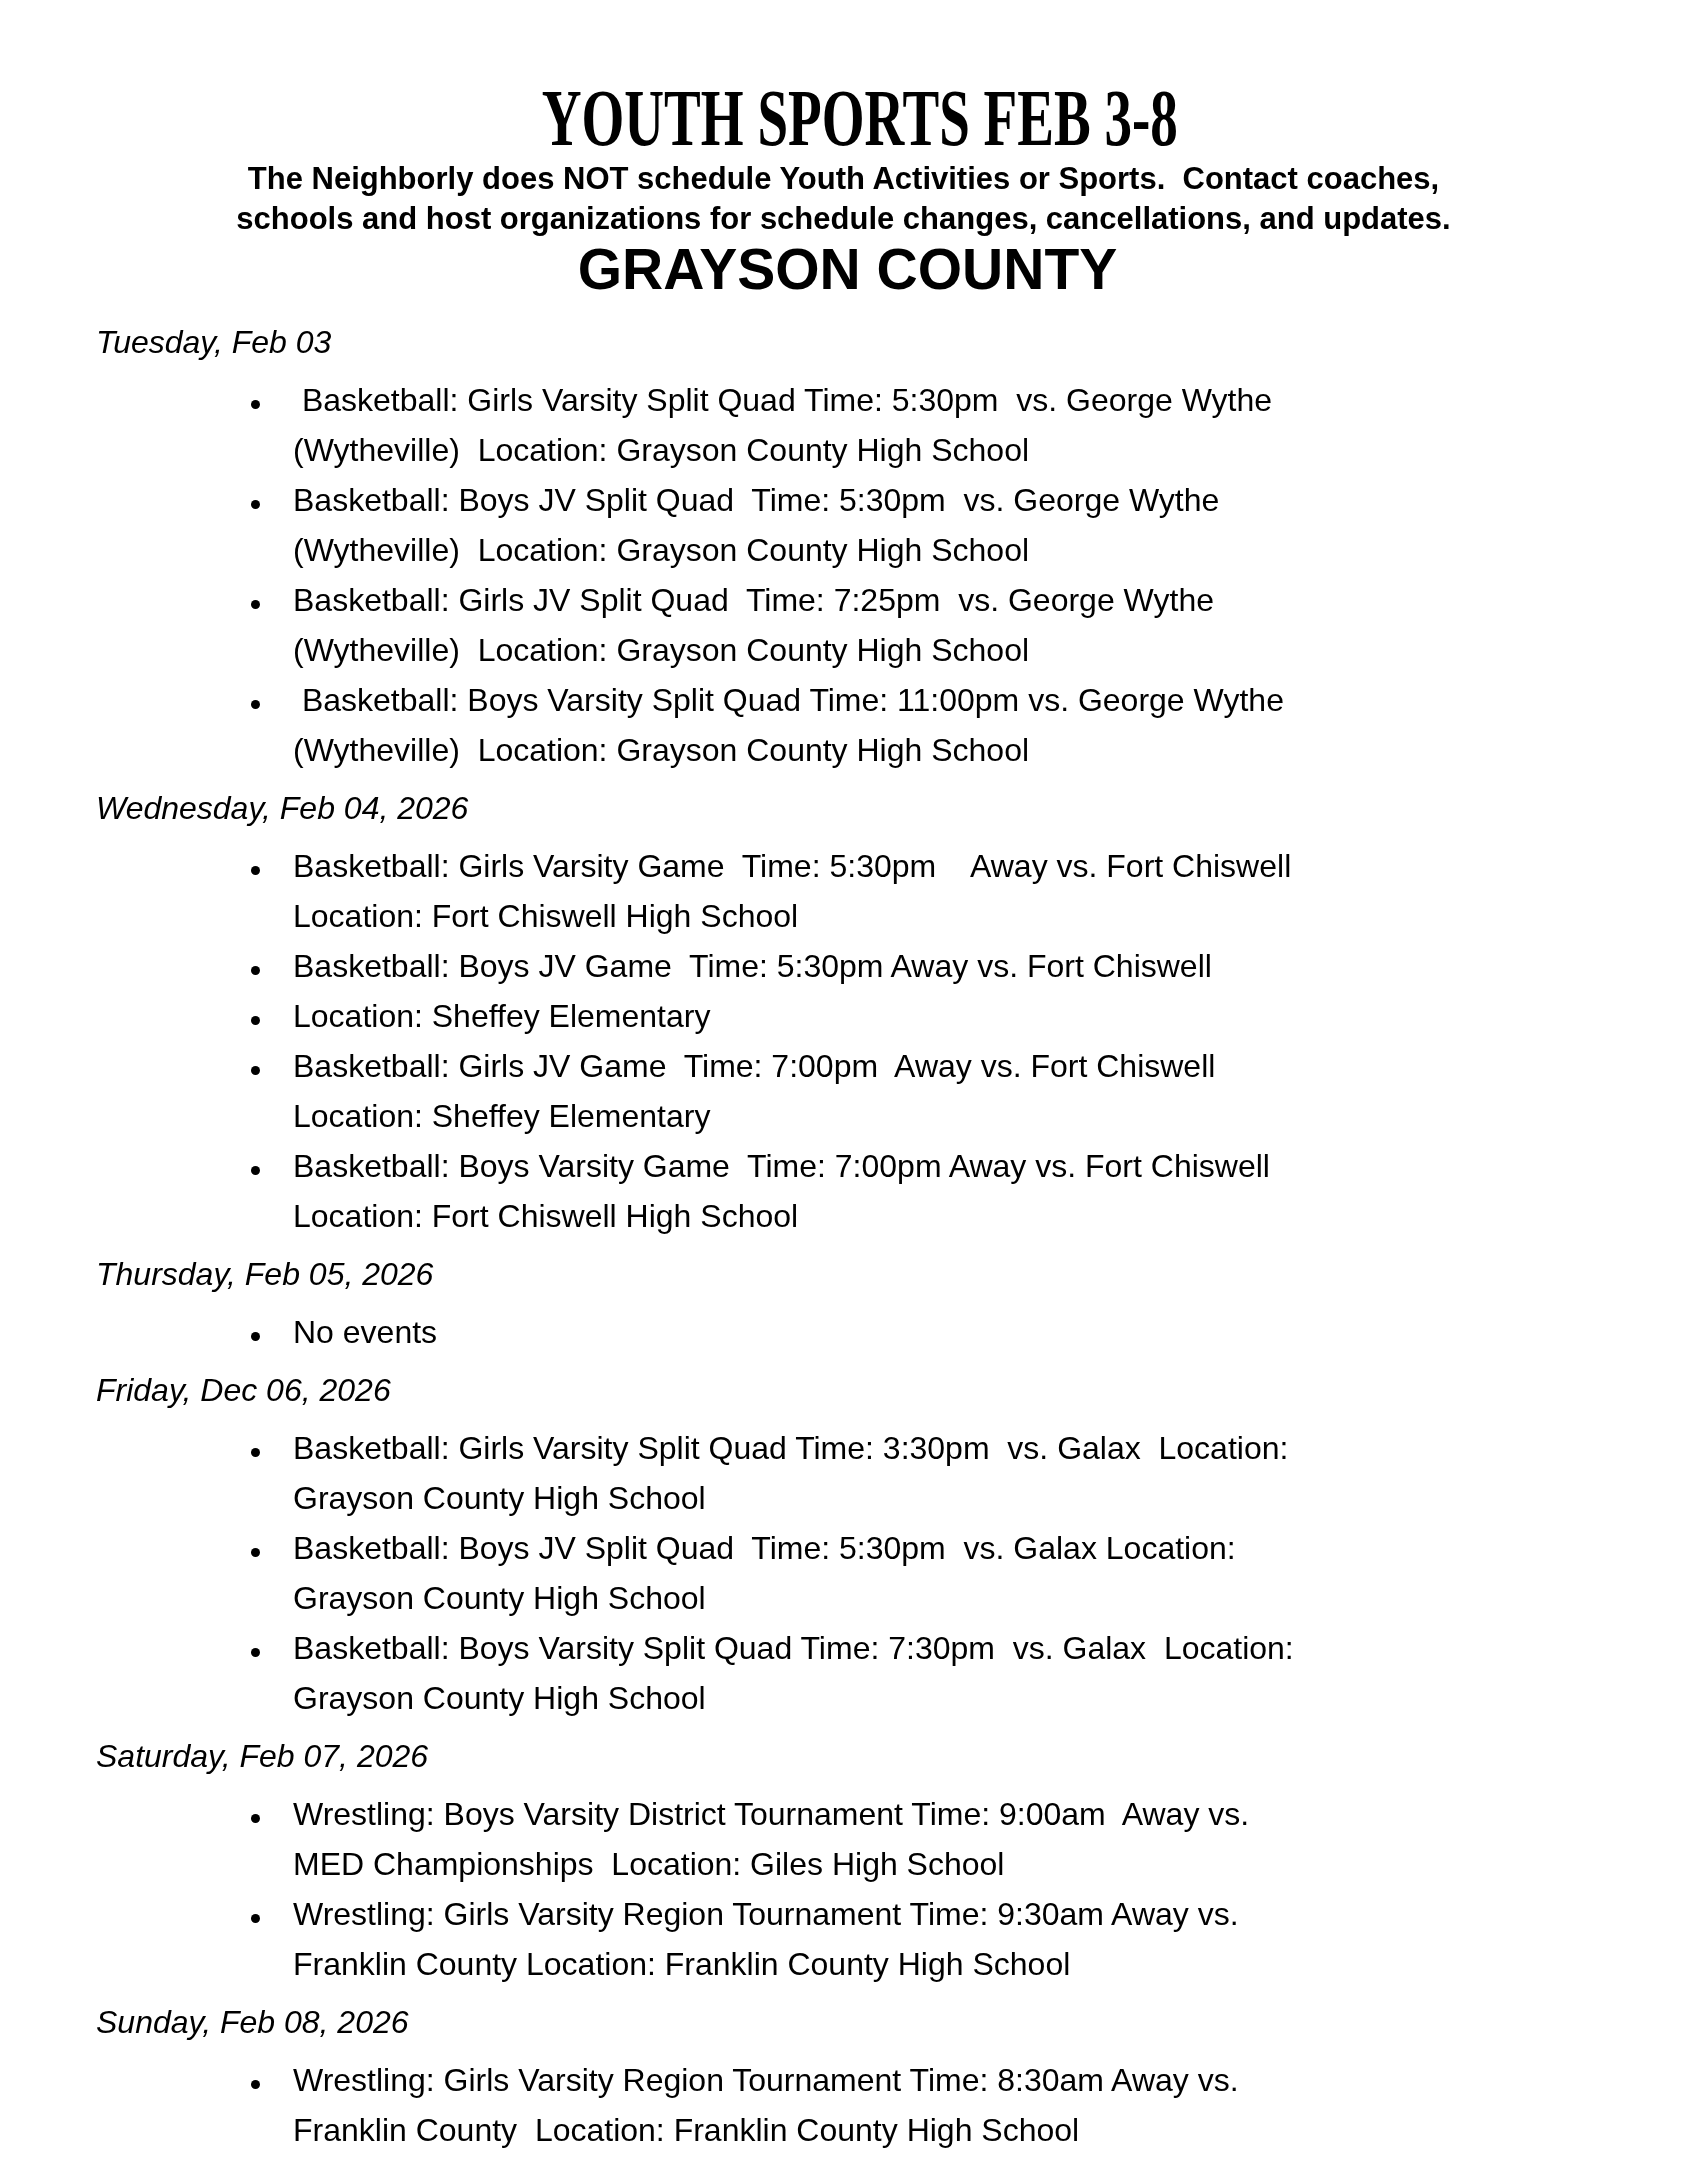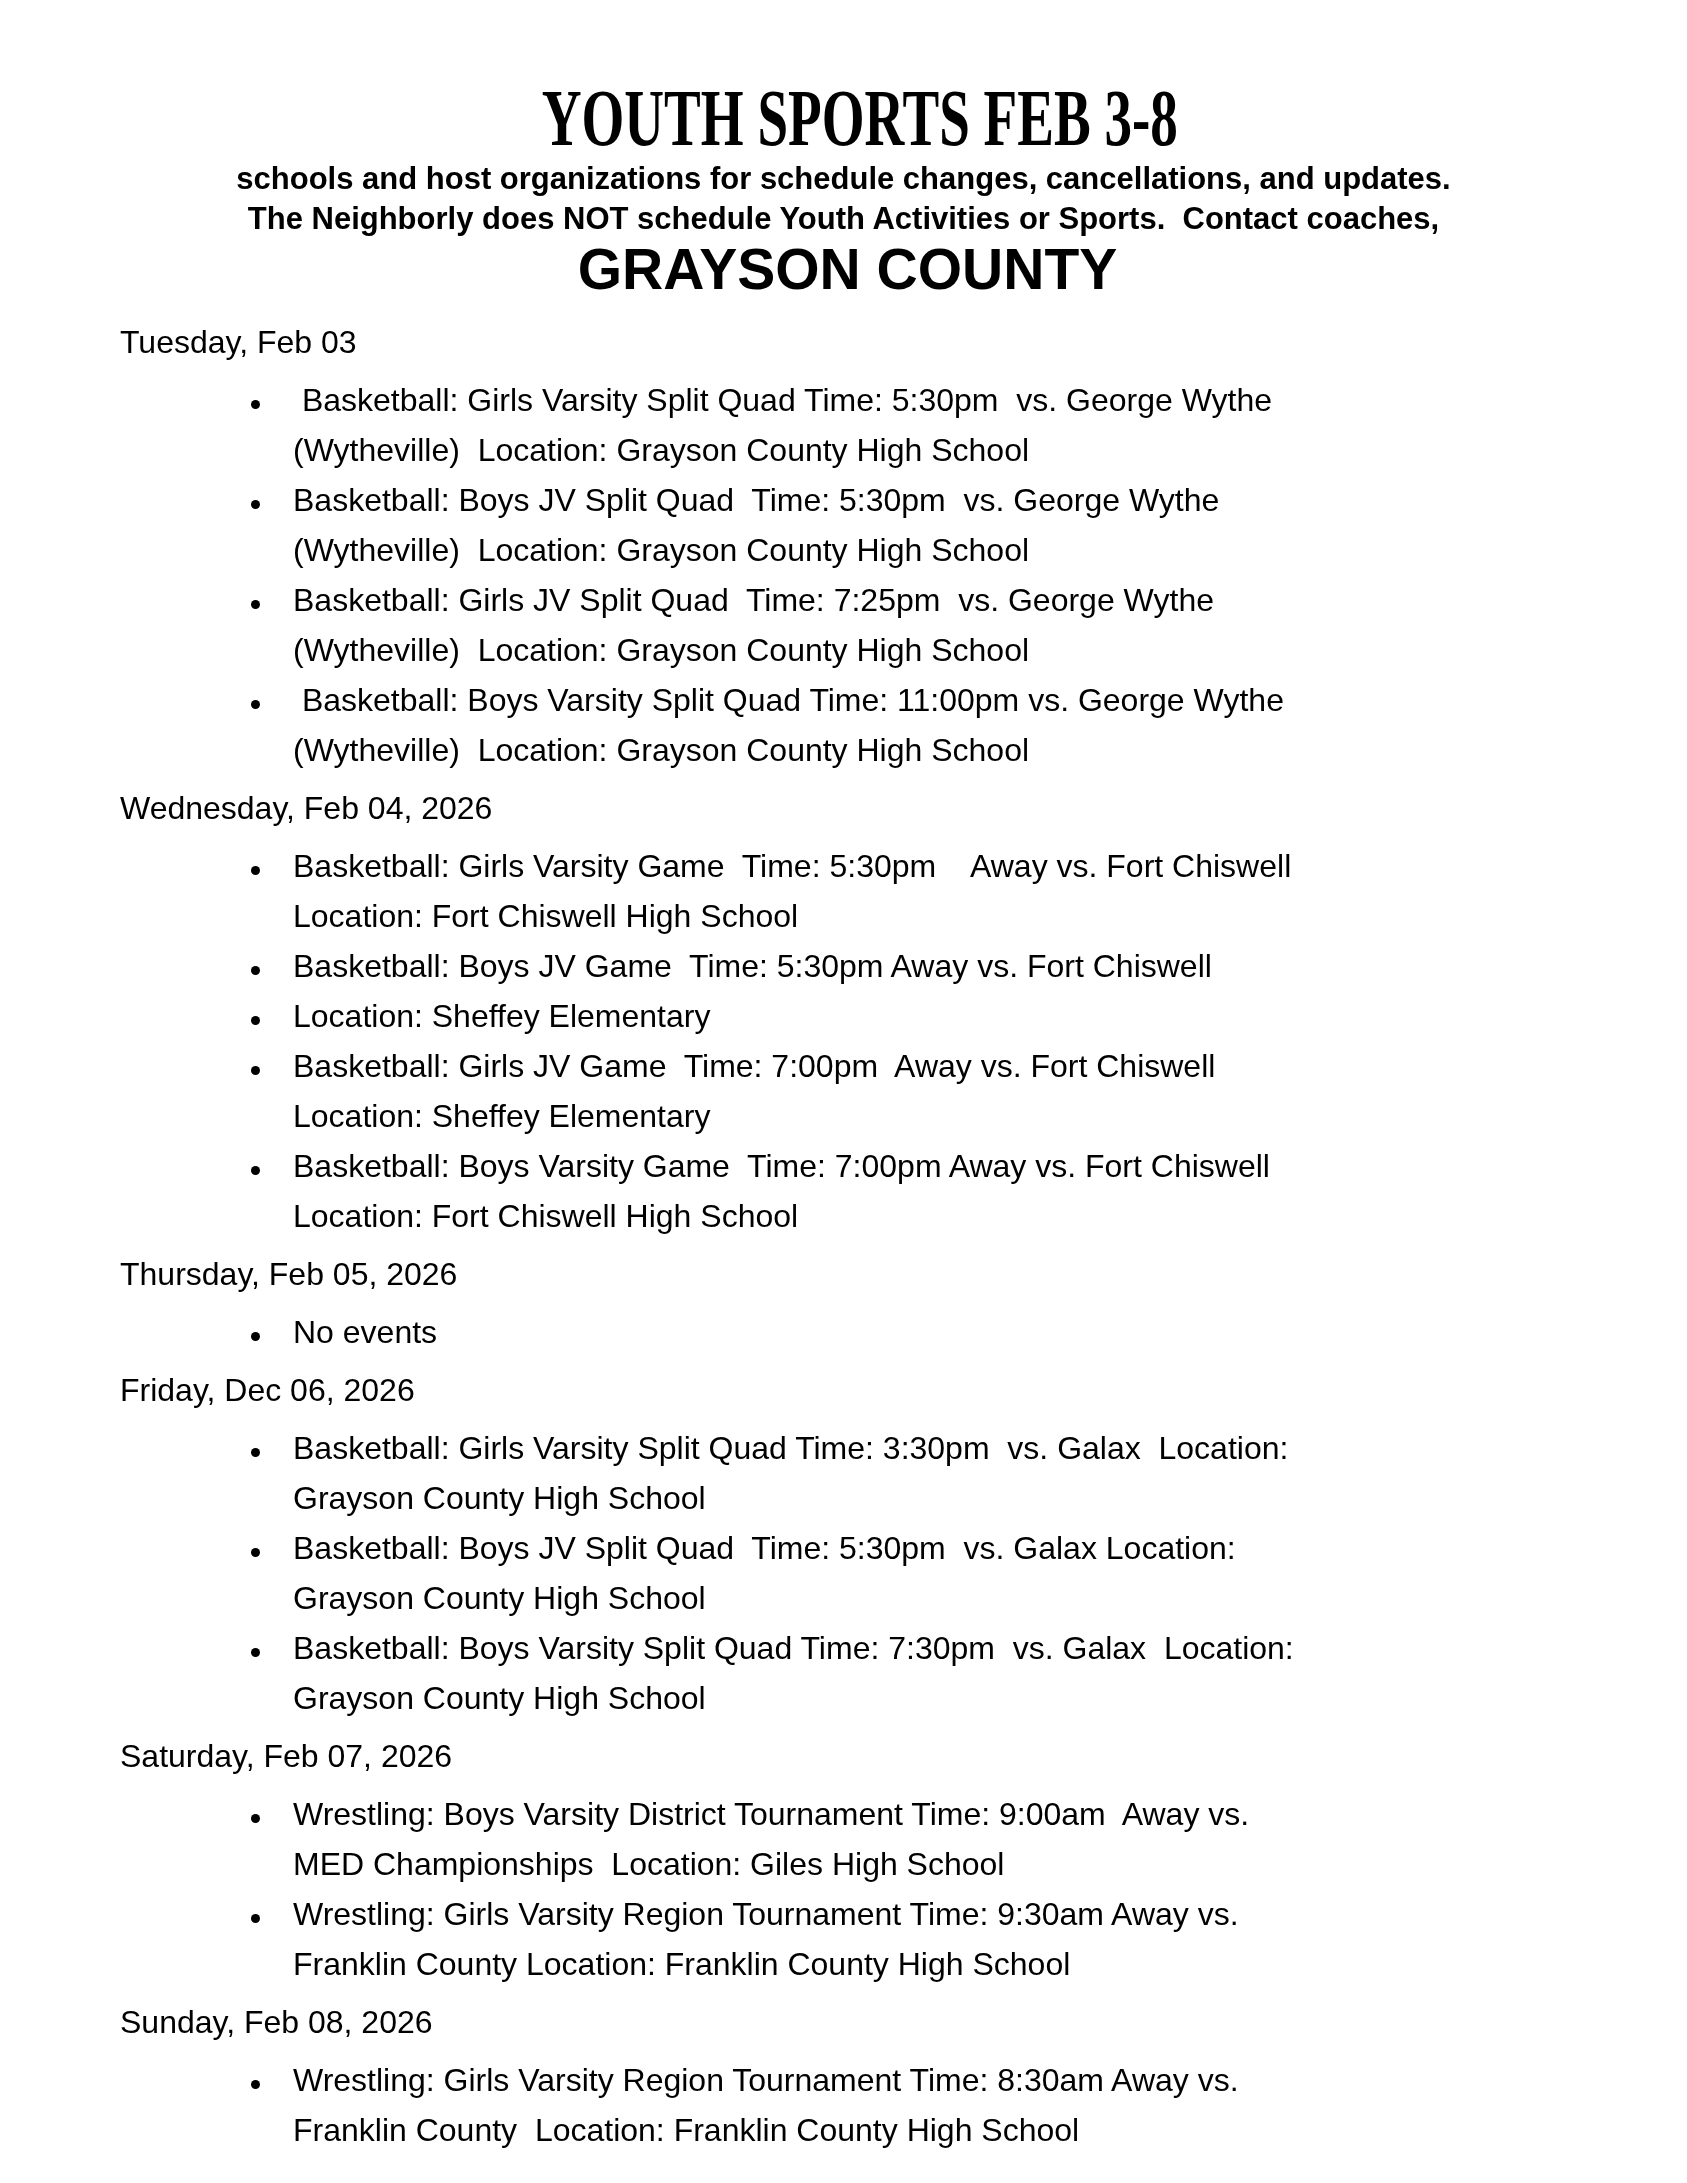--- a/index.html
+++ b/index.html
@@ -47,21 +47,21 @@
   }
 
   
   .schedule {
     margin-top: 17px;
     font-size: 32px;
     font-weight: 400;
     line-height: 50px;
   }
   .day { margin: 0; }
-  .day-header { padding-left: 120px; white-space: pre; }
+  .day-header { padding-left: 96px; white-space: pre; font-style: italic; }
   ul.events { list-style: none; margin: 8px; padding: 0 0 0 285px; }
   ul.events li { position: relative; }
   ul.events li::before {
     content: "";
     position: absolute;
     left: -42px;
     top: 24.5px;
     width: 9.3px;
     height: 9.3px;
     background: #000000;
@@ -70,22 +70,22 @@
   .event-line { display: block; white-space: pre; }
 </style>
 </head>
 <body>
 
 <div class="page">
 
   <h1 class="title"><span class="title-inner">YOUTH SPORTS FEB 3-8</span></h1>
 
   <p class="disclaimer">
+    <span class="disc-line">The Neighborly does NOT schedule Youth Activities or Sports.  Contact coaches,</span>
     <span class="disc-line">schools and host organizations for schedule changes, cancellations, and updates.</span>
-    <span class="disc-line">The Neighborly does NOT schedule Youth Activities or Sports.  Contact coaches,</span>
   </p>
 
   <h2 class="county">GRAYSON COUNTY</h2>
 
   <div class="schedule">
   <section class="day">
     <div class="day-header">Tuesday, Feb 03</div>
     <ul class="events">
           <li>
             <span class="event-line"> Basketball: Girls Varsity Split Quad Time: 5:30pm  vs. George Wythe</span>

